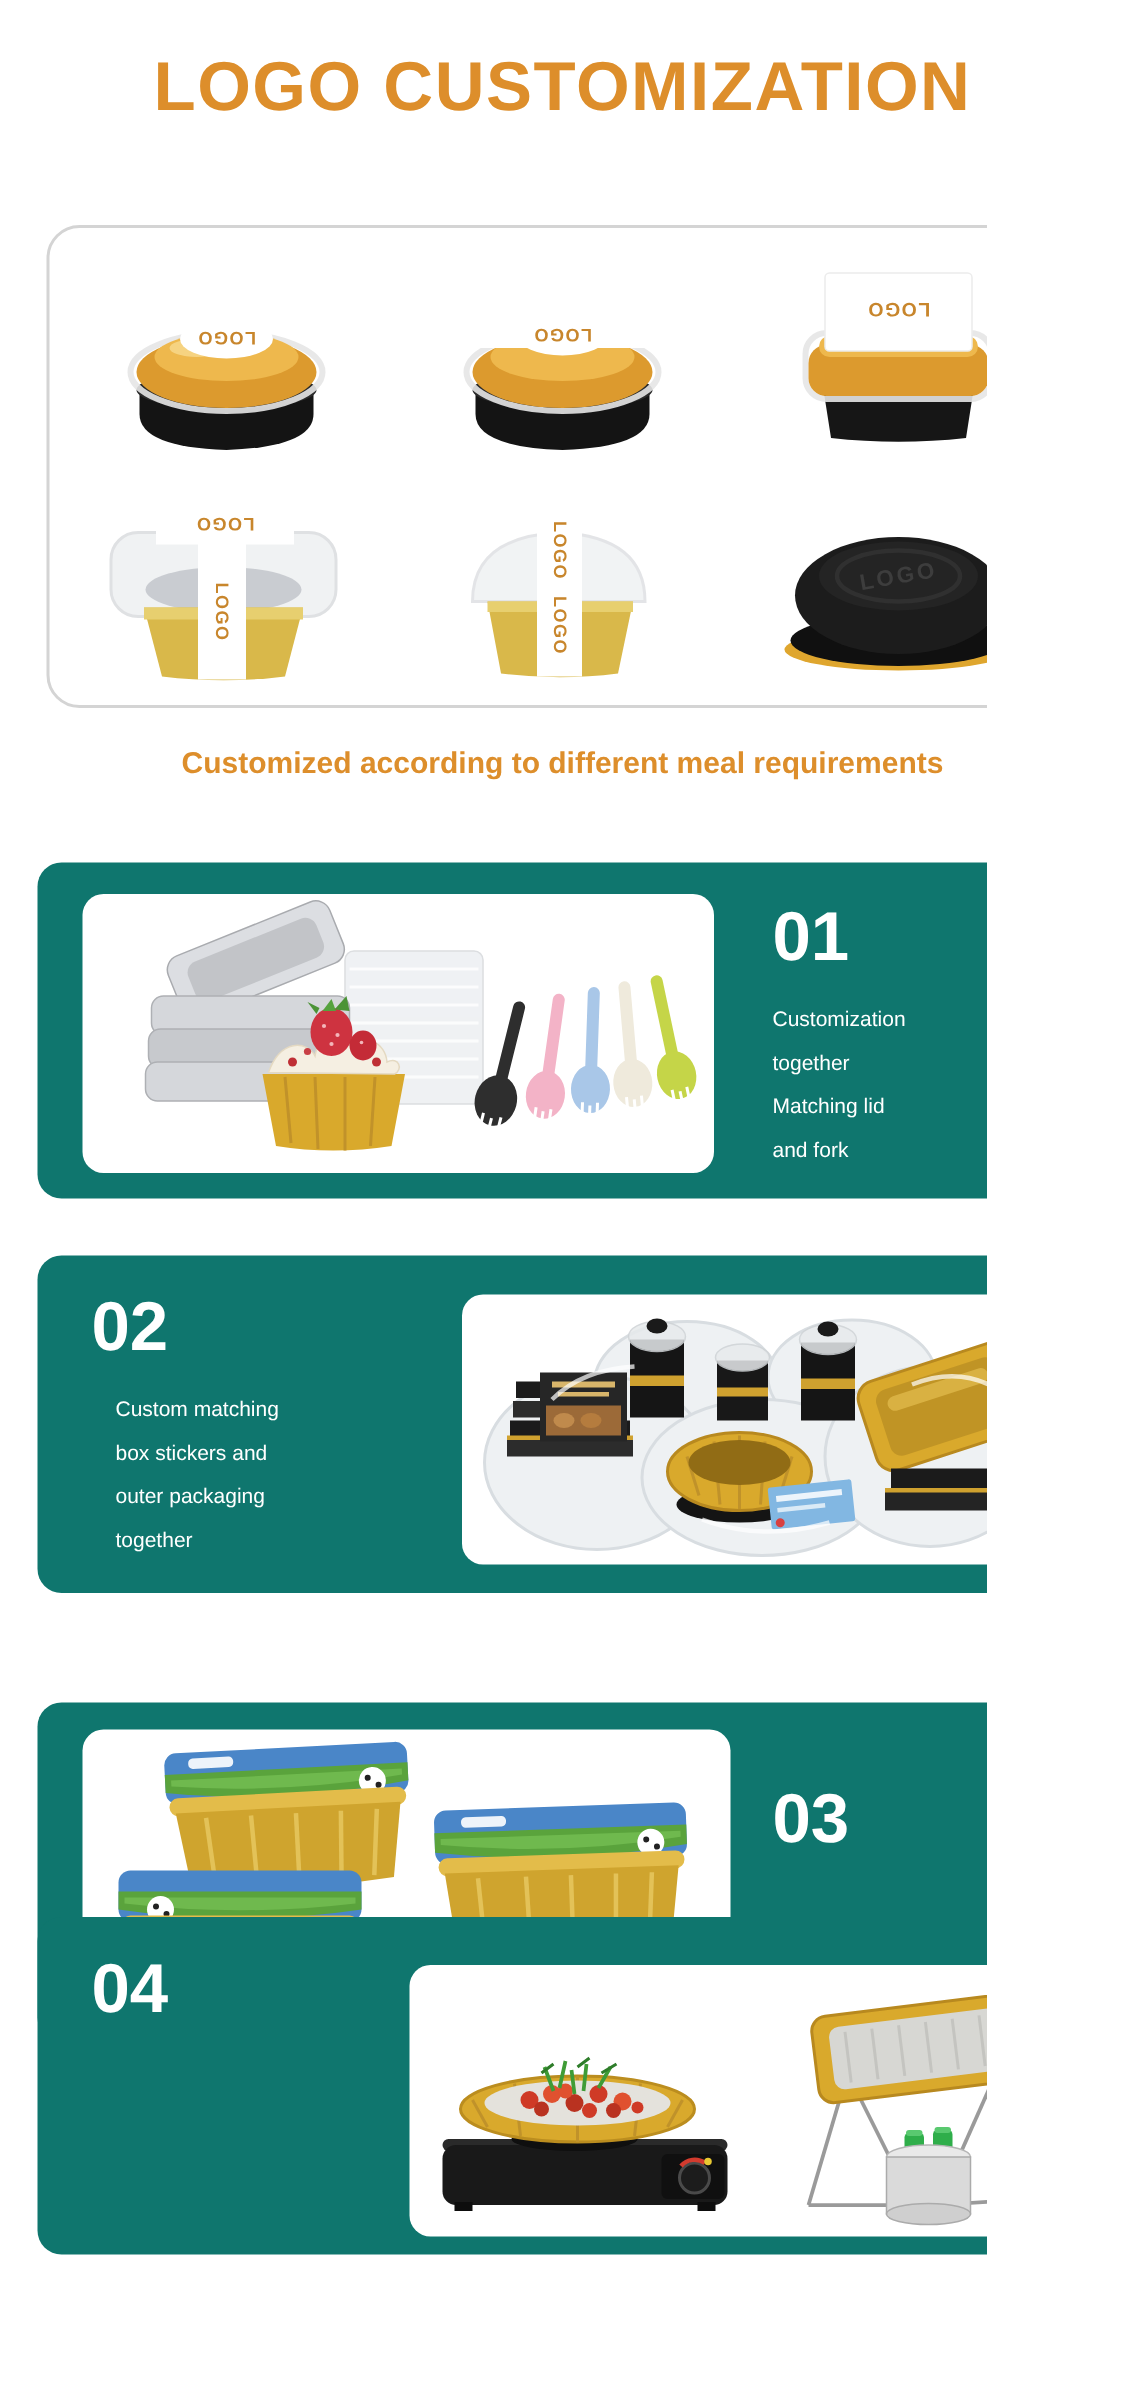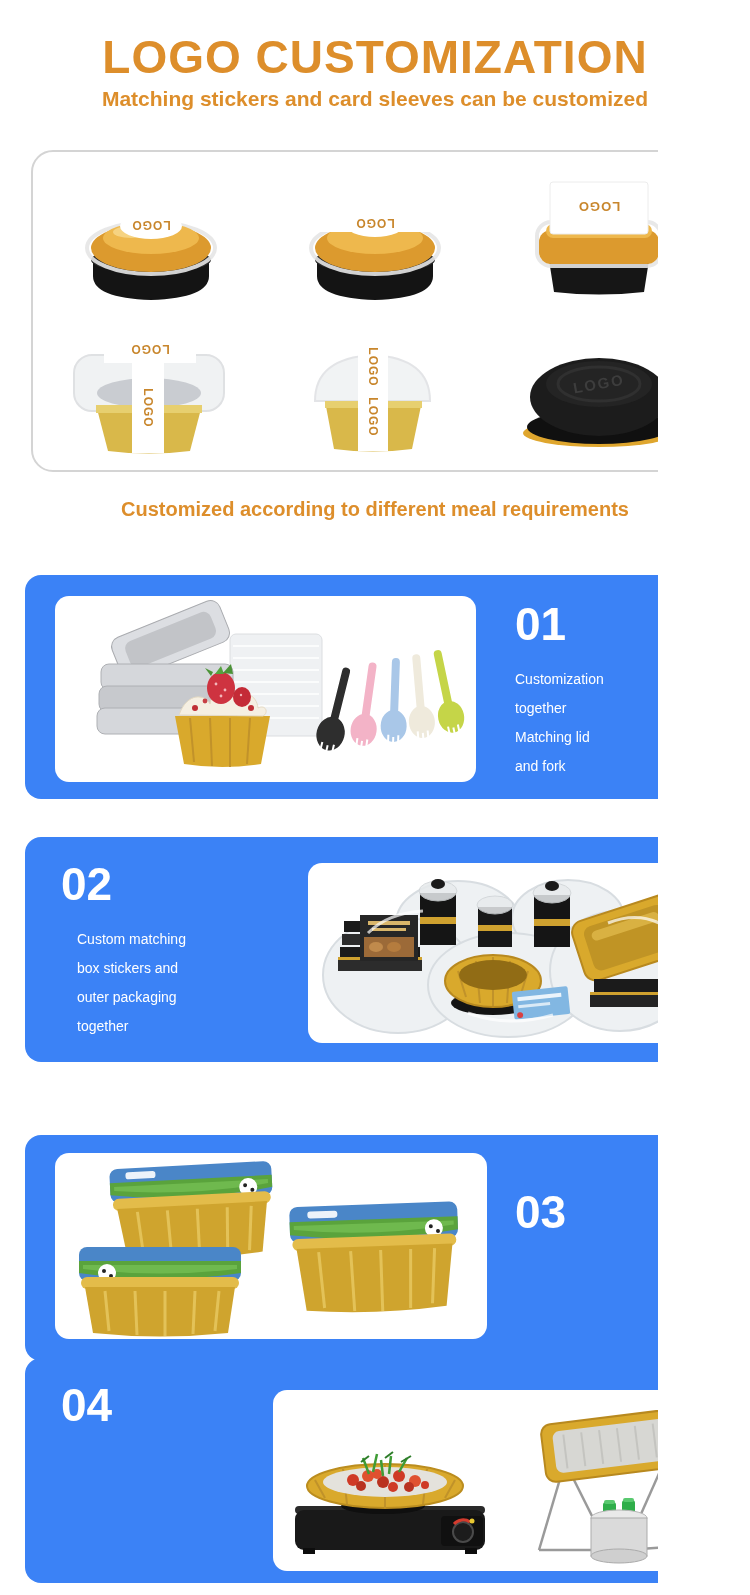--- a/index.html
+++ b/index.html
@@ -13,25 +13,25 @@
 
   .showcase{position:absolute;left:31px;top:150px;width:688px;height:322px;
          background:#fff;border:2px solid #d4d4d4;border-radius:22px;
          display:grid;grid-template-columns:1fr 1fr 1fr;grid-template-rows:1fr 1fr;
          align-items:center;justify-items:center;padding:6px;box-sizing:border-box;}
   .tile{display:flex;align-items:center;justify-content:center;}
 
   .meal-heading{position:absolute;top:498px;left:0;width:750px;text-align:center;
          font-size:20px;font-weight:700;color:#dd8e2b;}
 
-  .band{position:absolute;left:25px;width:694px;background:#3b82f6;border-radius:16px;}
+  .band{position:absolute;left:25px;width:694px;background:#0f766e;border-radius:16px;}
   #band1{top:575px;height:224px;}
   #band2{top:837px;height:225px;}
   #band3{top:1135px;height:226px;}
-  #band4{top:1358px;height:225px;}
+  #band4{top:1278px;height:225px;}
 
   .card{position:absolute;background:#fff;border-radius:14px;overflow:hidden;
         display:flex;align-items:center;justify-content:center;}
   #card1{left:30px;top:21px;width:421px;height:186px;}
   #card2{left:283px;top:26px;width:396px;height:180px;}
   #card3{left:30px;top:18px;width:432px;height:186px;}
   #card4{left:248px;top:32px;width:432px;height:181px;}
 
   .num{position:absolute;font-size:46px;font-weight:800;color:#ffffff;line-height:1;}
   .band-text{position:absolute;font-size:14px;line-height:29px;color:#ffffff;white-space:pre-line;}
@@ -41,21 +41,20 @@
   #num4{left:36px;top:24px;}   #text4{left:36px;top:86px;}
 
   svg text{font-family:"Liberation Sans",sans-serif;font-weight:700;}
 </style>
 </head>
 <body>
 
 <div class="page">
 
   <div class="title">LOGO CUSTOMIZATION</div>
-  <div class="subtitle">Matching stickers and card sleeves can be customized</div>
 
   <div class="showcase">
 
     <div class="tile">
       <svg width="210" height="150" viewBox="0 0 210 150">
         <path d="M47,100 L163,100 L163,116 Q163,138 105,140 Q47,138 47,116 Z" fill="#141414"></path>
         <ellipse cx="105" cy="100" rx="60" ry="13" fill="#2a2a2a"></ellipse>
         <ellipse cx="105" cy="88" rx="64" ry="26" fill="none" stroke="#e6e6e6" stroke-width="4" opacity="0.9"></ellipse>
         <ellipse cx="105" cy="88" rx="60" ry="24" fill="#dc9a2e"></ellipse>
         <ellipse cx="105" cy="78" rx="48" ry="16" fill="#eeb84d"></ellipse>

